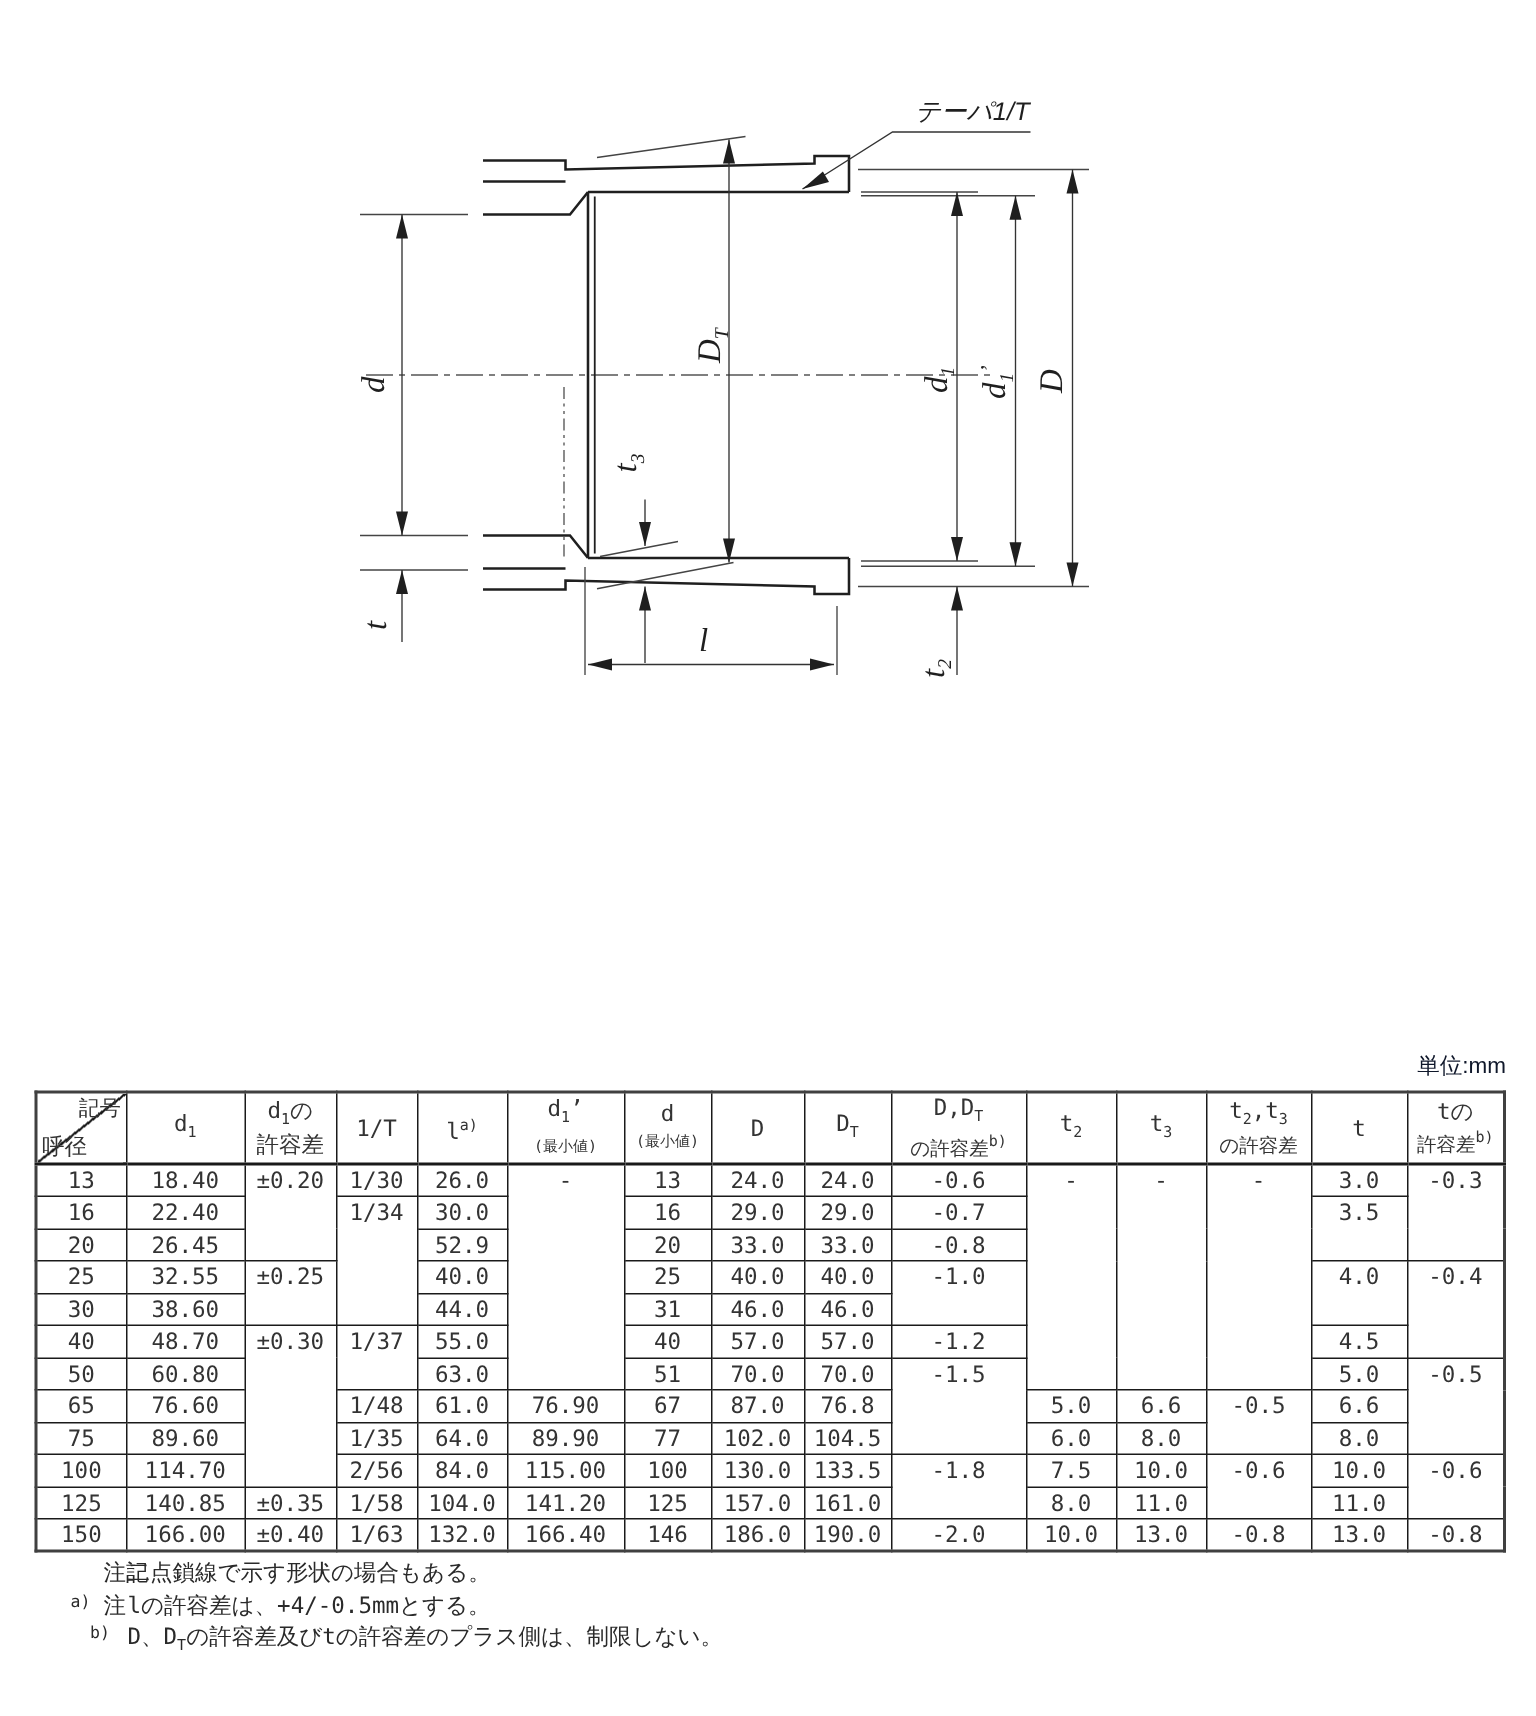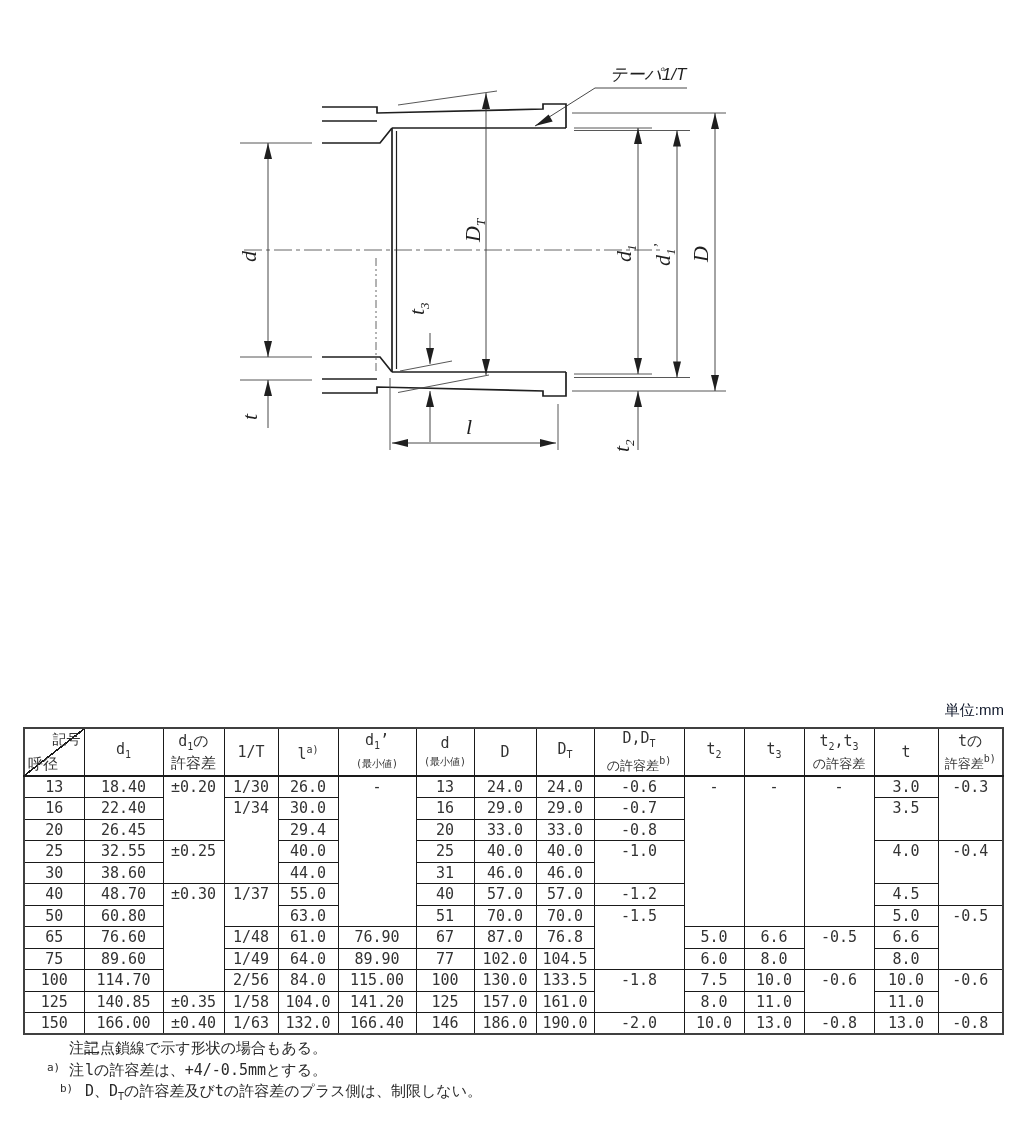--- a/index.html
+++ b/index.html
@@ -214,21 +214,21 @@
         <td>30.0</td>
         <td>16</td>
         <td>29.0</td>
         <td>29.0</td>
         <td>-0.7</td>
         <td rowspan="2">3.5</td>
       </tr>
       <tr>
         <td>20</td>
         <td>26.45</td>
-        <td>29.4</td>
+        <td>52.9</td>
         <td>20</td>
         <td>33.0</td>
         <td>33.0</td>
         <td>-0.8</td>
       </tr>
       <tr>
         <td>25</td>
         <td>32.55</td>
         <td rowspan="2">±0.25</td>
         <td>40.0</td>
@@ -280,21 +280,21 @@
         <td>87.0</td>
         <td>76.8</td>
         <td>5.0</td>
         <td>6.6</td>
         <td rowspan="2">-0.5</td>
         <td>6.6</td>
       </tr>
       <tr>
         <td>75</td>
         <td>89.60</td>
-        <td>1/49</td>
+        <td>1/35</td>
         <td>64.0</td>
         <td>89.90</td>
         <td>77</td>
         <td>102.0</td>
         <td>104.5</td>
         <td>6.0</td>
         <td>8.0</td>
         <td>8.0</td>
       </tr>
       <tr>

